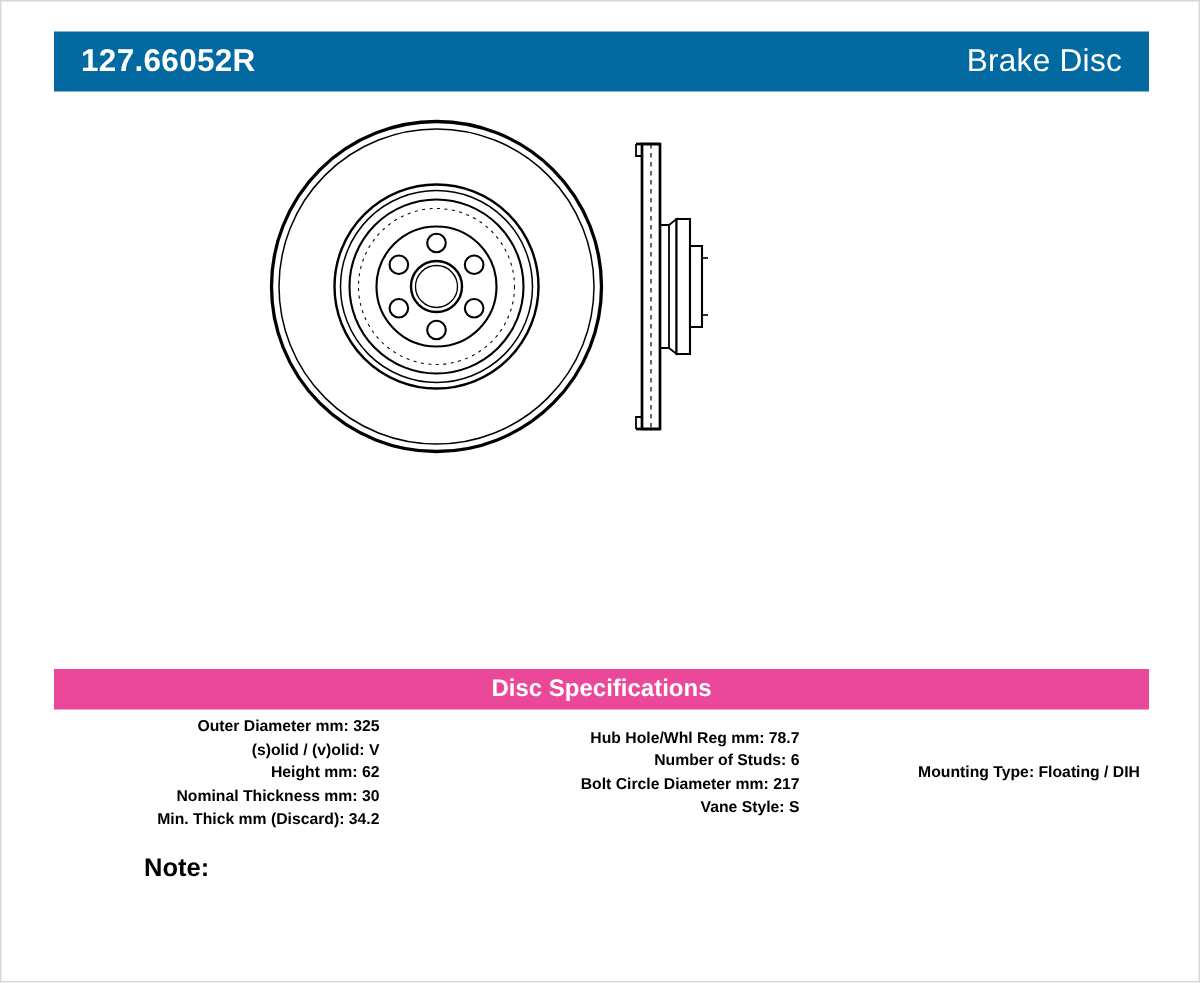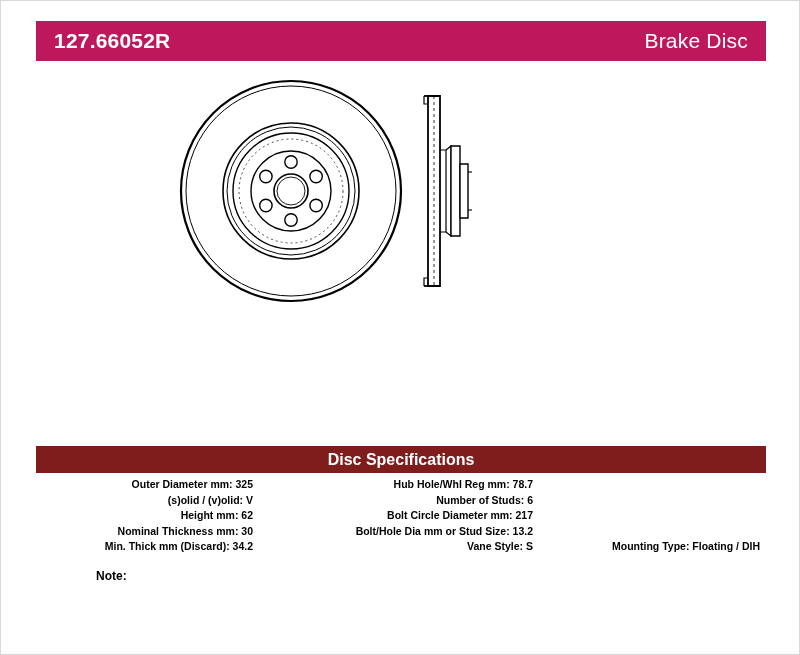--- a/index.html
+++ b/index.html
@@ -25,21 +25,21 @@
     box-sizing: border-box;
   }
 
   
   .header-bar {
     position: absolute;
     left: 35px;
     top: 20px;
     width: 730px;
     height: 40px;
-    background: #be185d;
+    background: #0369a1;
     color: #ffffff;
     display: flex;
     align-items: center;
     justify-content: space-between;
     box-sizing: border-box;
     padding: 4px 18px;
     gap: 44px;
   }
   .part-number {
     font-size: 21px;
@@ -62,58 +62,58 @@
   }
   .drawing-area svg { display: block; }
 
   
   .spec-bar {
     position: absolute;
     left: 35px;
     top: 445px;
     width: 730px;
     height: 27px;
-    background: #7f1d1d;
+    background: #ec4899;
     color: #ffffff;
     display: flex;
     align-items: center;
     justify-content: center;
   }
   .spec-title {
     font-size: 16px;
     font-weight: bold;
   }
 
   .spec-columns {
     position: absolute;
     left: 35px;
     top: 476px;
     width: 730px;
     display: flex;
-    align-items: flex-end;
+    align-items: center;
   }
   .spec-col {
     box-sizing: border-box;
   }
   .spec-col.left   { width: 225px; text-align: right; padding-right: 8px;}
   .spec-col.middle { width: 280px; text-align: right; padding-right: 8px;}
   .spec-col.right  { width: 225px; text-align: right; padding-right: 6px;}
 
   .spec-line {
     font-size: 10.5px;
     font-weight: bold;
     line-height: 15.5px;
     white-space: nowrap;
   }
 
   .note {
     position: absolute;
     left: 95px;
     top: 568px;
-    font-size: 12px;
+    font-size: 17px;
     font-weight: bold;
   }
 </style>
 </head>
 <body>
 
 <div class="page">
 
   <div class="header-bar">
     <span class="part-number">127.66052R</span>
@@ -181,21 +181,20 @@
       <div class="spec-line">(s)olid / (v)olid: V</div>
       <div class="spec-line">Height mm: 62</div>
       <div class="spec-line">Nominal Thickness mm: 30</div>
       <div class="spec-line">Min. Thick mm (Discard): 34.2</div>
     </div>
 
     <div class="spec-col middle">
       <div class="spec-line">Hub Hole/Whl Reg mm: 78.7</div>
       <div class="spec-line">Number of Studs: 6</div>
       <div class="spec-line">Bolt Circle Diameter mm: 217</div>
-      <div class="spec-line">Bolt/Hole Dia mm or Stud Size: 13.2</div>
       <div class="spec-line">Vane Style: S</div>
     </div>
 
     <div class="spec-col right">
       <div class="spec-line">Mounting Type: Floating / DIH</div>
     </div>
 
   </div>
 
   <div class="note">Note:</div>

